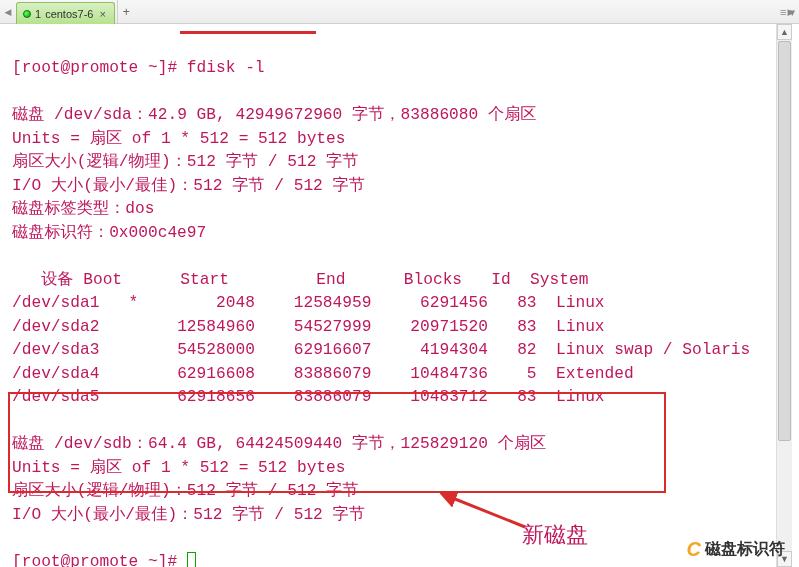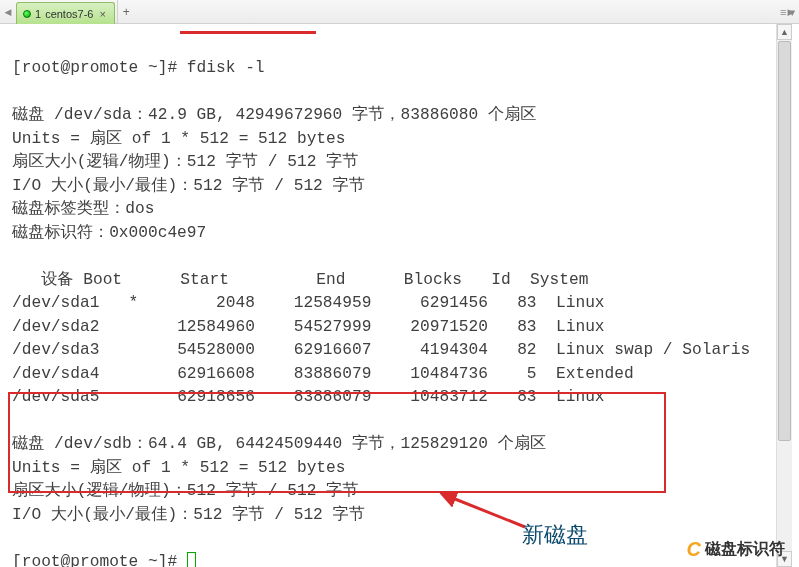--- a/index.html
+++ b/index.html
@@ -77,21 +77,21 @@
     font-size: 11px;
     cursor: pointer;
   }
   .terminal {
     position: relative;
     font-family: "Courier New", "NSimSun", monospace;
     font-size: 16.2px;
     line-height: 1.45;
     padding: 10px 12px 8px 12px;
     white-space: pre;
-    color: #404040;
+    color: #be185d;
     height: calc(100% - 24px);
     overflow: hidden;
   }
   .underline-red {
     position: absolute;
     height: 3px;
     background: #d92b2b;
     top: 31px;
     left: 180px;
     width: 136px;
@@ -110,21 +110,21 @@
     left: 440px;
     top: 491px;
     width: 90px;
     height: 40px;
     pointer-events: none;
   }
   .label-red {
     position: absolute;
     left: 522px;
     top: 520px;
-    color: #0c4a6e;
+    color: #be185d;
     font-family: "SimSun", serif;
     font-size: 22px;
   }
   .cursor-block {
     display: inline-block;
     width: 9px;
     height: 16px;
     border: 1px solid #0a0;
     vertical-align: -2px;
   }

